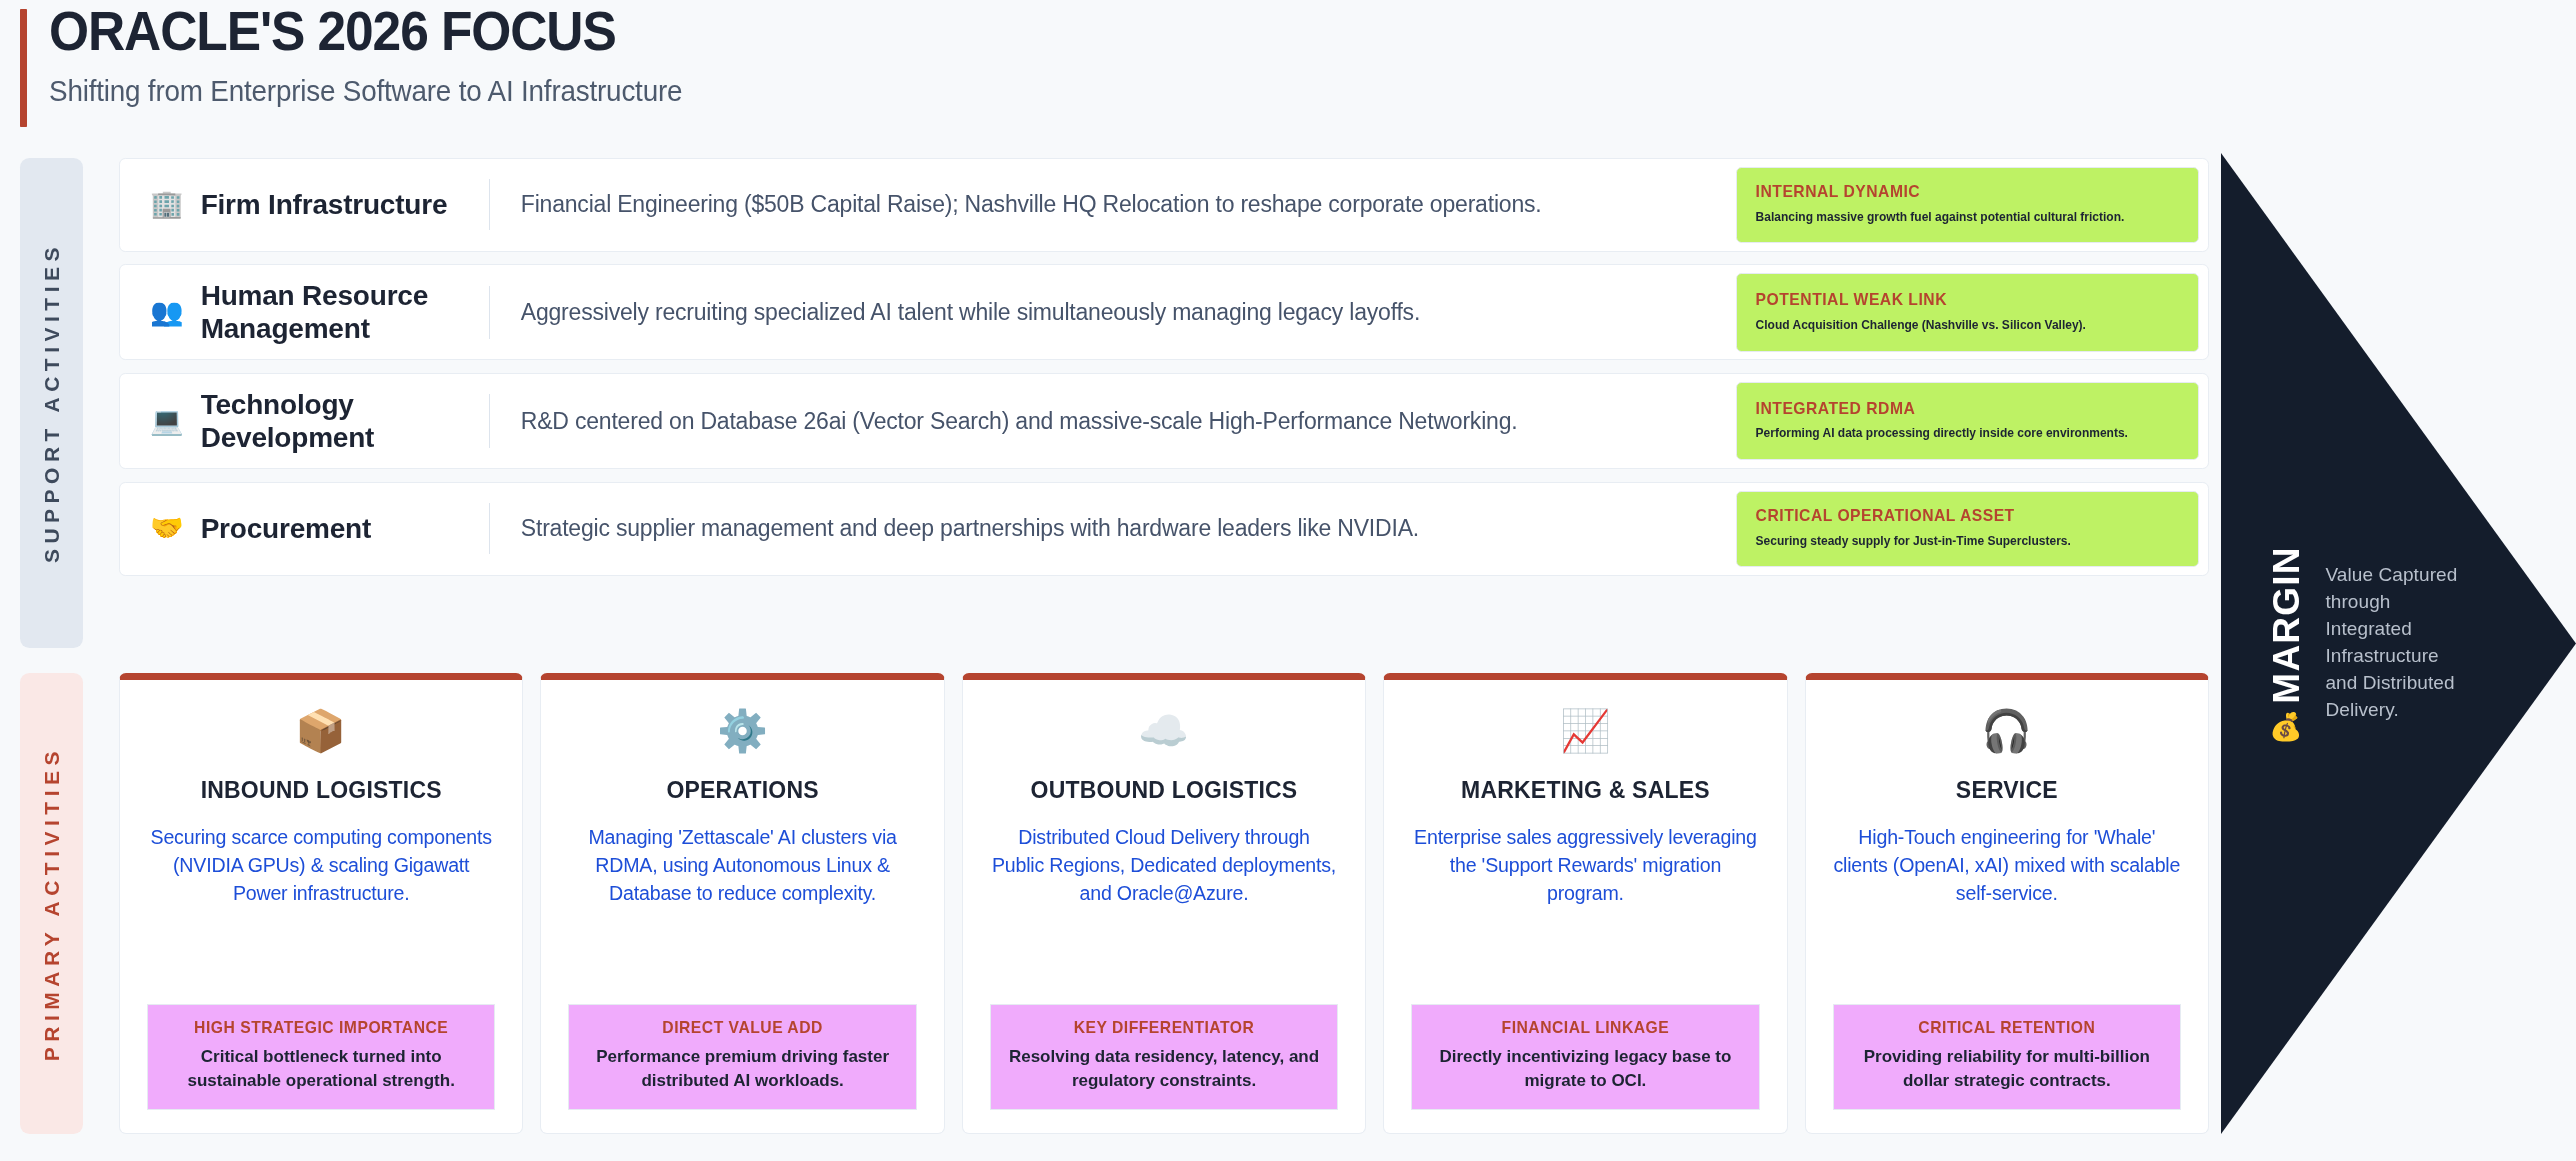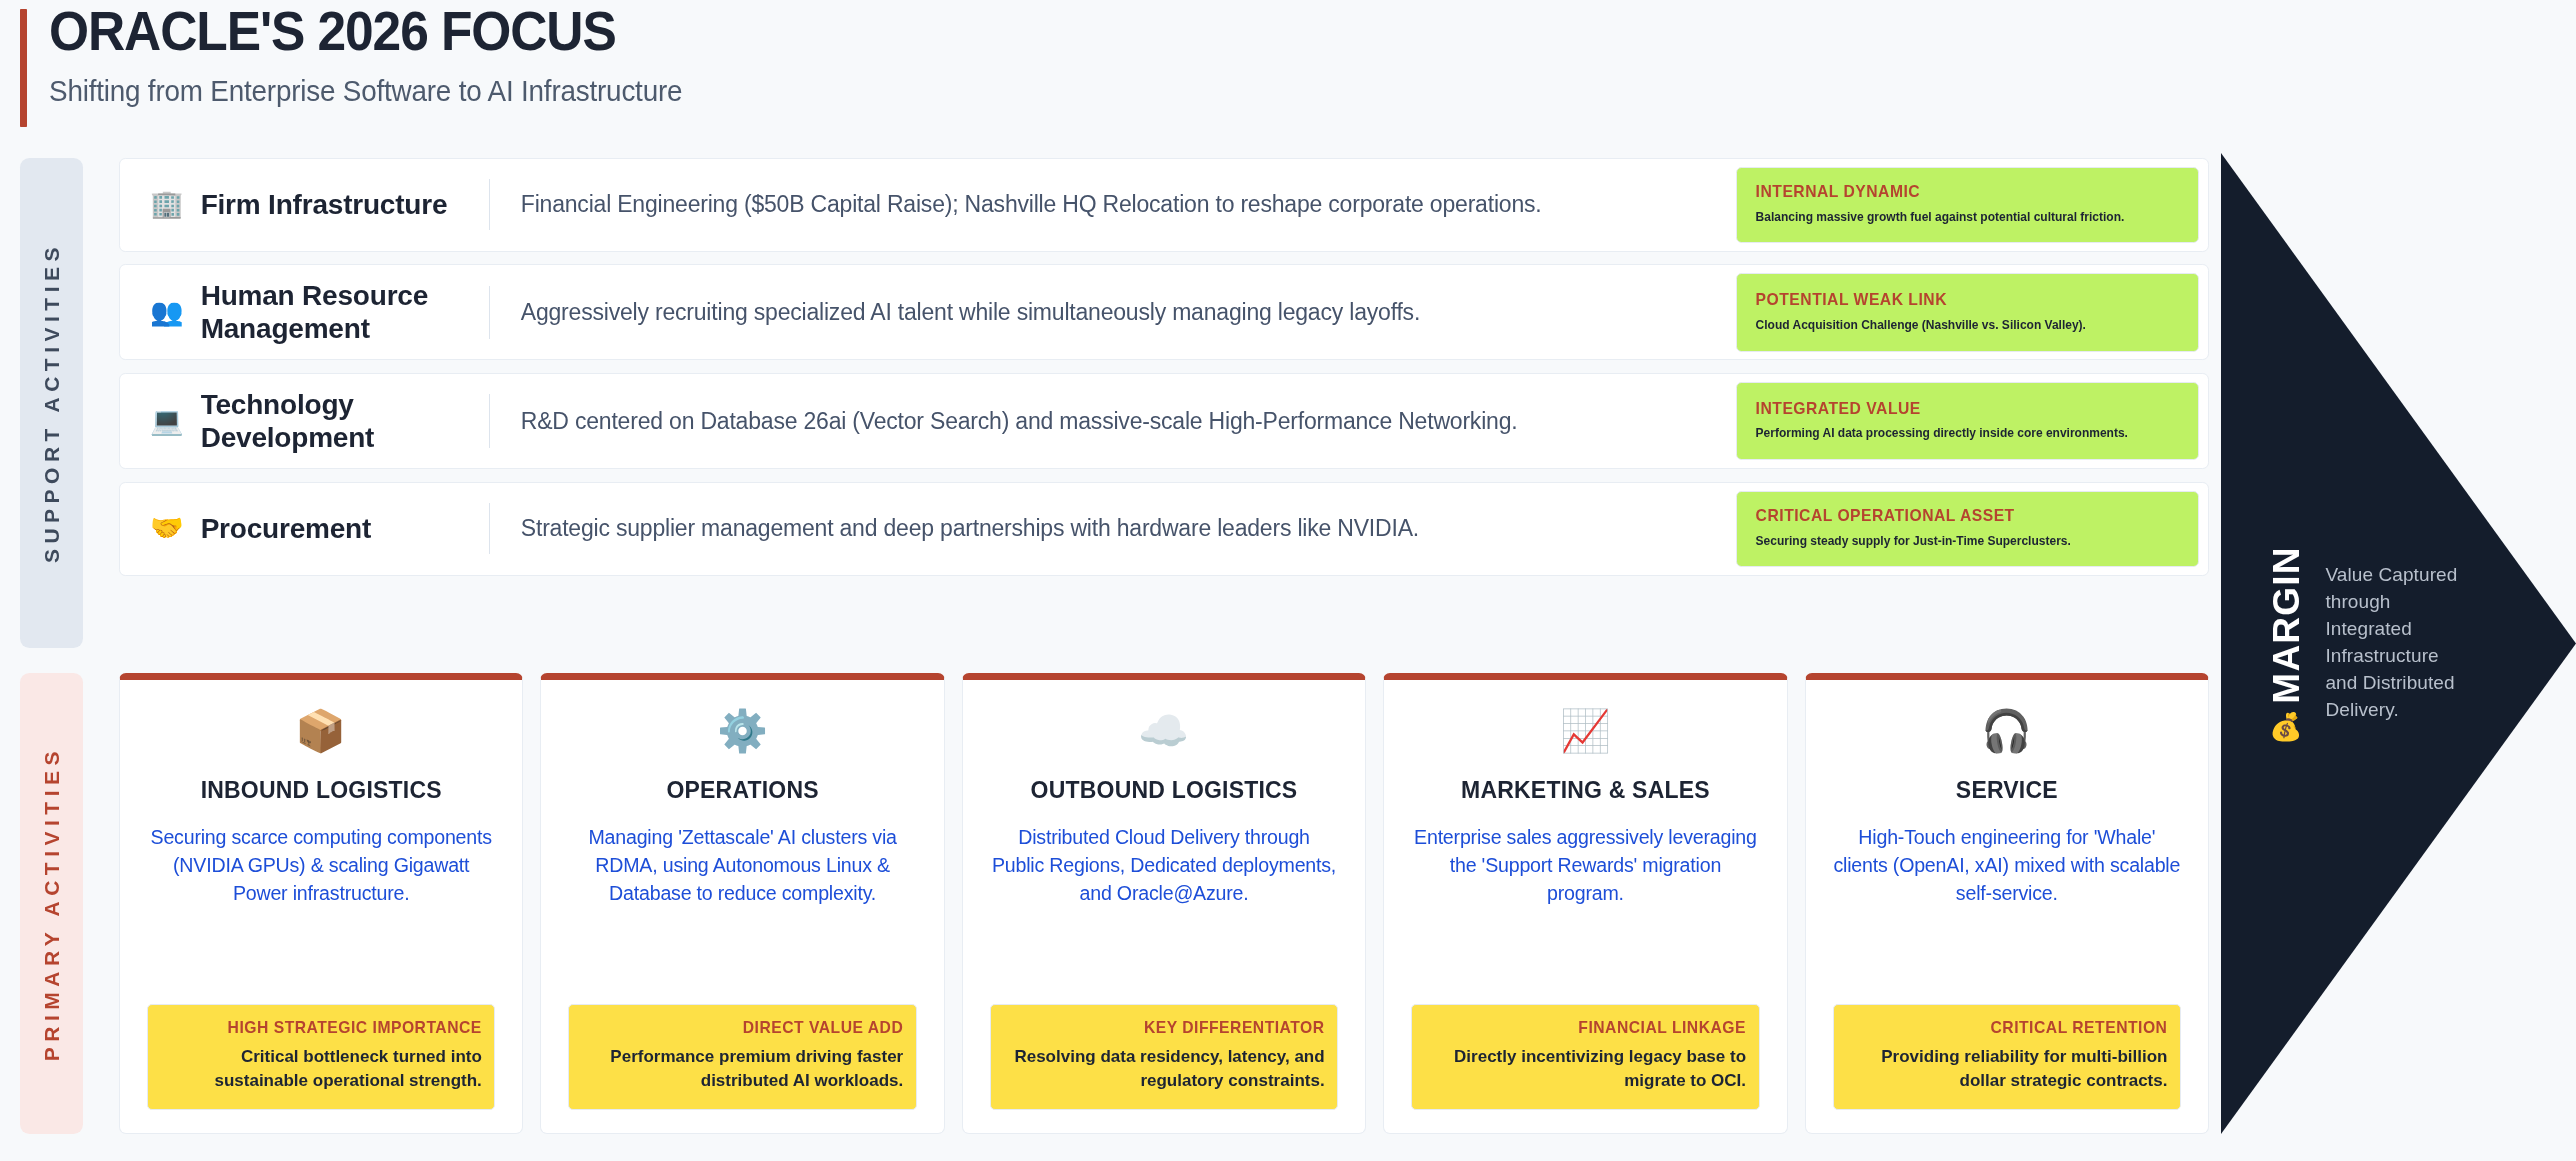--- a/index.html
+++ b/index.html
@@ -200,25 +200,25 @@
   .pc-desc {
     font-size: 19.6px;
     color: #1d4ed8;
     line-height: 1.42;
     text-align: center;
     letter-spacing: -0.2px;
   }
   .pc-spacer { flex: 1 1 auto; min-height: 15.7px; }
   .pc-callout {
     width: 100%;
-    background: #fde047;
+    background: #f0abfc;
     border: 0.8px solid #e6ebf2;
-    border-radius: 5px;
+    border-radius: 0;
     padding: 14px 12.6px 15.7px;
-    text-align: right;
+    text-align: center;
   }
   .pc-callout-label {
     font-size: 15.7px;
     font-weight: 700;
     color: #b5442f;
     letter-spacing: 0.5px;
     margin-bottom: 7.8px;
   }
   .pc-callout-text {
     font-size: 17px;
@@ -317,21 +317,21 @@
   </div>
 
   <div class="support-row">
     <div class="sr-head">
       <span class="sr-emoji">💻</span>
       <span class="sr-title">Technology Development</span>
     </div>
     <div class="sr-divider"></div>
     <div class="sr-desc">R&amp;D centered on Database 26ai (Vector Search) and massive-scale High-Performance Networking.</div>
     <div class="sr-callout">
-      <div class="sr-callout-label">INTEGRATED VALUE</div>
+      <div class="sr-callout-label">INTEGRATED RDMA</div>
       <div class="sr-callout-text">Performing AI data processing directly inside core environments.</div>
     </div>
   </div>
 
   <div class="support-row">
     <div class="sr-head">
       <span class="sr-emoji">🤝</span>
       <span class="sr-title">Procurement</span>
     </div>
     <div class="sr-divider"></div>

